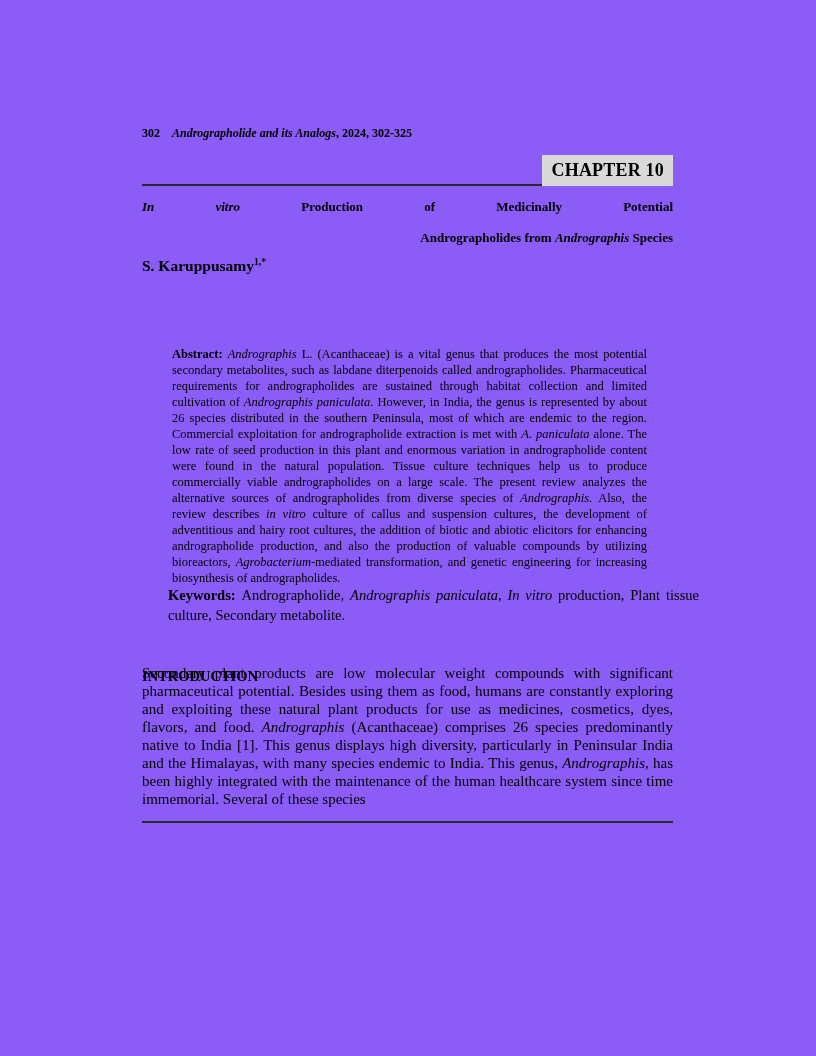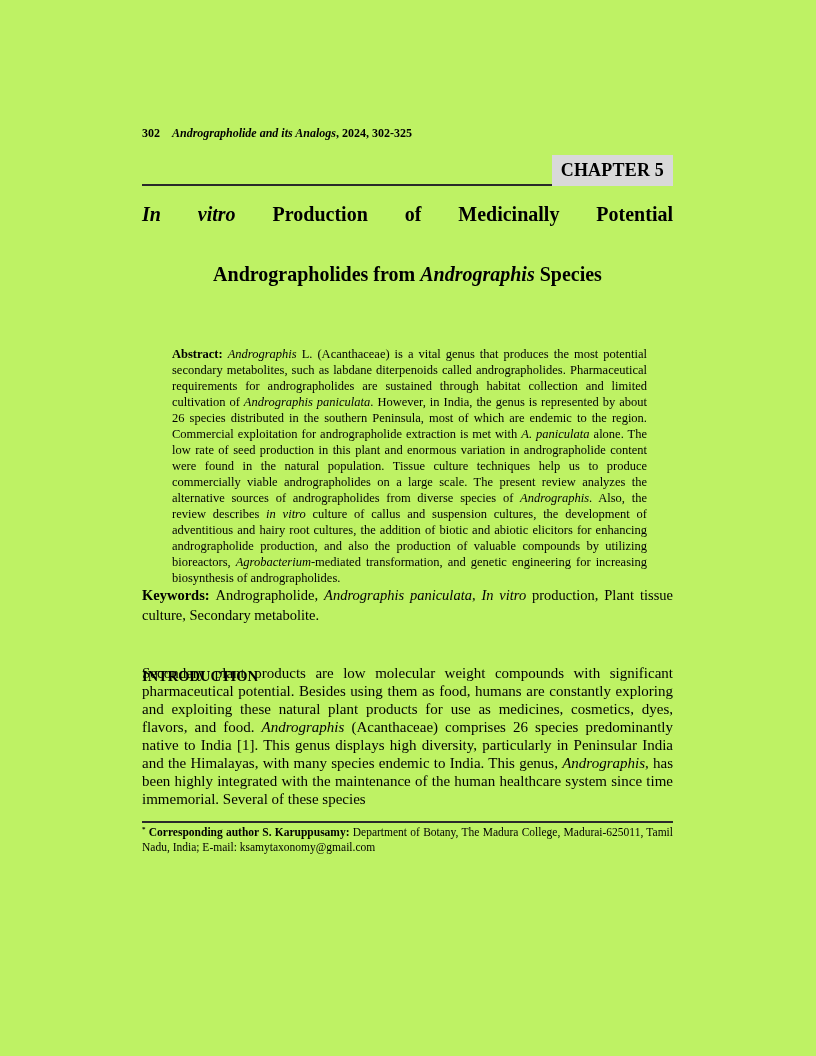--- a/index.html
+++ b/index.html
@@ -4,21 +4,21 @@
 <style>
   * { margin: 0; padding: 0; box-sizing: border-box; }
   html, body { background: #ffffff; }
   body {
     width: 816px; height: 1056px;
     font-family: "Liberation Serif", "DejaVu Serif", serif;
     color: #000000;
     position: relative;
     overflow: hidden;
   }
-  .page { position: relative; width: 816px; height: 1056px; background: #bef264; }
+  .page { position: relative; width: 816px; height: 1056px; background: #8b5cf6; }
   .col { position: absolute; left: 142px; width: 531px; }
 
   sup { font-size: 0.62em; vertical-align: super; line-height: 0; }
 
   .running-header { top: 126px; font-size: 12px; font-weight: bold; }
   .page-number { position: absolute; left: 0; top: 0; }
   .running-title { display: block; text-align: left; padding-left: 30px; }
 
   .chapter-row {
     top: 155px; height: 31px;
@@ -27,35 +27,35 @@
   }
   .chapter-badge {
     display: inline-block;
     height: 31px; line-height: 31px;
     padding: 0 9px;
     background: #d9d9d9;
     font-size: 18px; font-weight: bold;
     letter-spacing: 0.2px;
   }
 
-  .chapter-title { top: 199px; font-size: 20px; font-weight: bold; line-height: 31px; }
+  .chapter-title { top: 191px; font-size: 13px; font-weight: bold; line-height: 31px; }
   .title-line-1 { text-align: justify; text-align-last: justify; }
-  .title-line-2 { text-align: center; margin-top: 29px; }
+  .title-line-2 { text-align: right; }
 
   .author-line { top: 257px; font-size: 15.5px; font-weight: bold; }
   .affiliation-line { top: 283px; font-size: 12.5px; font-style: italic; }
 
   .abstract-block {
     top: 326px; left: 172px; width: 475px;
     font-size: 12.5px; line-height: 16px;
     text-align: justify;
     margin-top: 20px;
   }
 
-  .keywords-block { top: 585px; font-size: 14.5px; line-height: 20px; text-align: justify; }
+  .keywords-block { top: 585px; font-size: 14.5px; line-height: 20px; text-align: justify; margin-left: 26px; }
 
   .section-heading { top: 668px; font-size: 14.5px; font-weight: bold; }
 
   .intro-paragraph { top: 664px; font-size: 15px; line-height: 18px; text-align: justify; }
 
   .footnote-rule { top: 821px; height: 0; border-top: 2px solid #2a2a2a; }
   .footnote-block { top: 825px; font-size: 11.5px; line-height: 15px; text-align: justify; }
 
   .publisher-block { top: 859px; left: 277px; width: 396px; font-size: 11.5px; font-weight: bold; line-height: 14px; }
 </style>
@@ -63,38 +63,38 @@
 <body>
 
 <div class="page">
 
   <div class="col running-header">
     <span class="page-number">302</span>
     <span class="running-title"><span style="font-style: italic; font-weight: bold;">Andrographolide and its Analogs</span><span style="font-weight: bold;">, 2024, 302-325</span></span>
   </div>
 
   <div class="col chapter-row">
-    <span class="chapter-badge">CHAPTER 5</span>
+    <span class="chapter-badge">CHAPTER 10</span>
   </div>
 
   <h1 class="col chapter-title">
     <div class="title-line-1"><span style="font-style: italic; font-weight: bold;">In vitro</span><span style="font-weight: bold;"> Production of Medicinally Potential</span></div>
     <div class="title-line-2"><span style="font-weight: bold;">Andrographolides from </span><span style="font-style: italic; font-weight: bold;">Andrographis</span><span style="font-weight: bold;"> Species</span></div>
   </h1>
 
+  <div class="col author-line"><span style="font-weight: bold;">S. Karuppusamy</span><sup style="font-weight: bold;">1,*</sup></div>
 
 
   <div class="abstract-block" style="position:absolute;"><span style="font-weight: bold;">Abstract: </span><span style="font-style: italic;">Andrographis</span><span> L. (Acanthaceae) is a vital genus that produces the most potential secondary metabolites, such as labdane diterpenoids called andrographolides. Pharmaceutical requirements for andrographolides are sustained through habitat collection and limited cultivation of </span><span style="font-style: italic;">Andrographis paniculata</span><span>. However, in India, the genus is represented by about 26 species distributed in the southern Peninsula, most of which are endemic to the region. Commercial exploitation for andrographolide extraction is met with </span><span style="font-style: italic;">A. paniculata</span><span> alone. The low rate of seed production in this plant and enormous variation in andrographolide content were found in the natural population. Tissue culture techniques help us to produce commercially viable andrographolides on a large scale. The present review analyzes the alternative sources of andrographolides from diverse species of </span><span style="font-style: italic;">Andrographis</span><span>. Also, the review describes </span><span style="font-style: italic;">in vitro</span><span> culture of callus and suspension cultures, the development of adventitious and hairy root cultures, the addition of biotic and abiotic elicitors for enhancing andrographolide production, and also the production of valuable compounds by utilizing bioreactors, </span><span style="font-style: italic;">Agrobacterium</span><span>-mediated transformation, and genetic engineering for increasing biosynthesis of andrographolides.</span></div>
 
   <p class="col keywords-block"><span style="font-weight: bold;">Keywords: </span><span>Andrographolide, </span><span style="font-style: italic;">Andrographis paniculata</span><span>, </span><span style="font-style: italic;">In vitro</span><span> production, Plant tissue culture, Secondary metabolite.</span></p>
 
   <h2 class="col section-heading">INTRODUCTION</h2>
 
   <p class="col intro-paragraph"><span>Secondary plant products are low molecular weight compounds with significant pharmaceutical potential. Besides using them as food, humans are constantly exploring and exploiting these natural plant products for use as medicines, cosmetics, dyes, flavors, and food. </span><span style="font-style: italic;">Andrographis</span><span> (Acanthaceae) comprises 26 species predominantly native to India [1]. This genus displays high diversity, particularly in Peninsular India and the Himalayas, with many species endemic to India. This genus, </span><span style="font-style: italic;">Andrographis</span><span>, has been highly integrated with the maintenance of the human healthcare system since time immemorial. Several of these species</span></p>
 
   <div class="col footnote-rule"></div>
 
-  <div class="col footnote-block"><sup style="font-weight: bold;">*</sup><span style="font-weight: bold;"> Corresponding author S. Karuppusamy: </span><span>Department of Botany, The Madura College, Madurai-625011, Tamil Nadu, India; E-mail: ksamytaxonomy@gmail.com</span></div>
 
   <div class="publisher-block" style="position:absolute;">
   </div>
 
 </div>
 
 </body></html>

